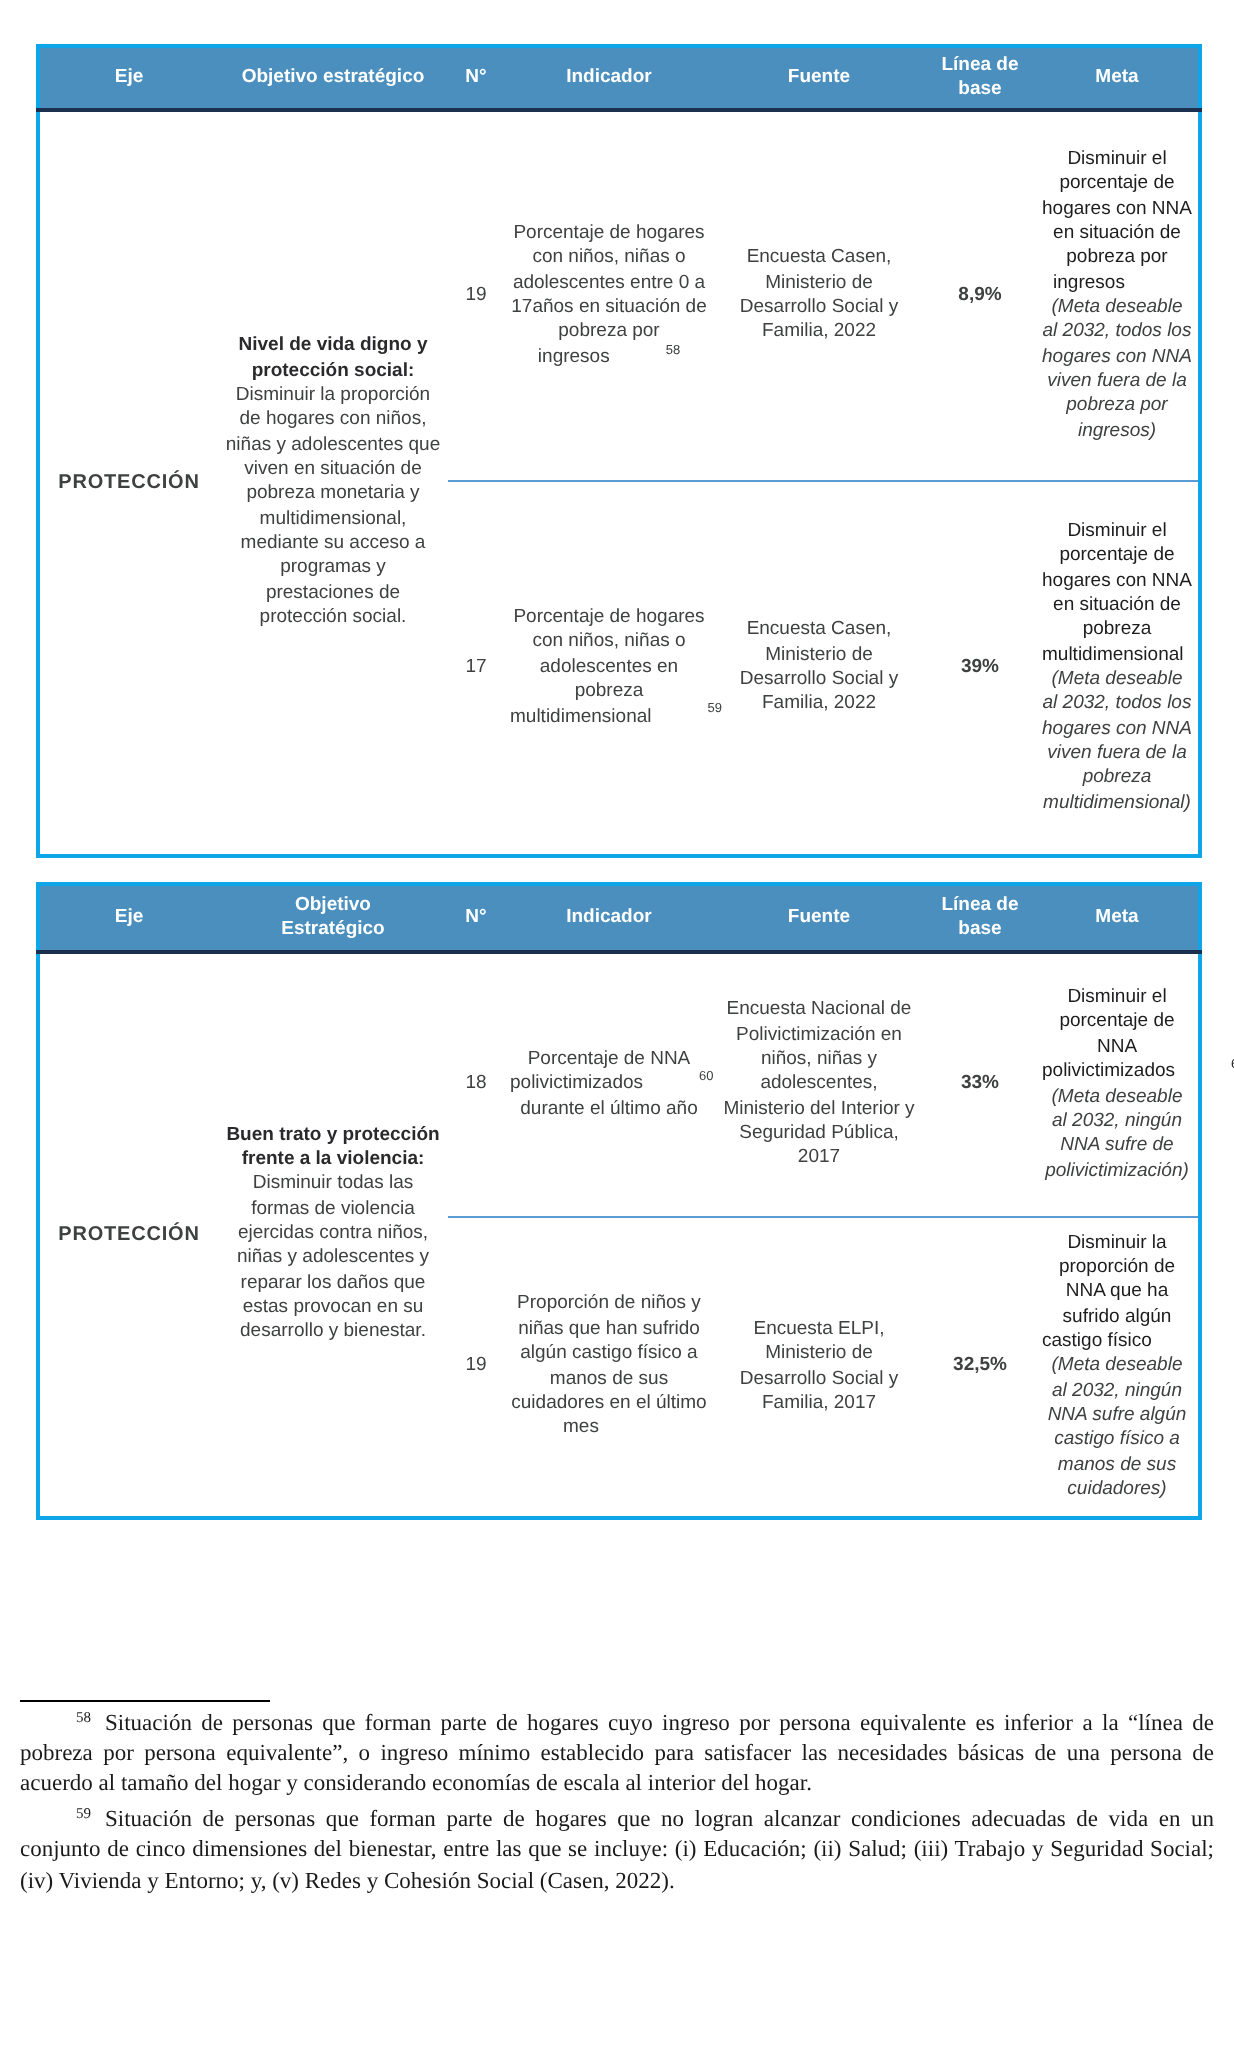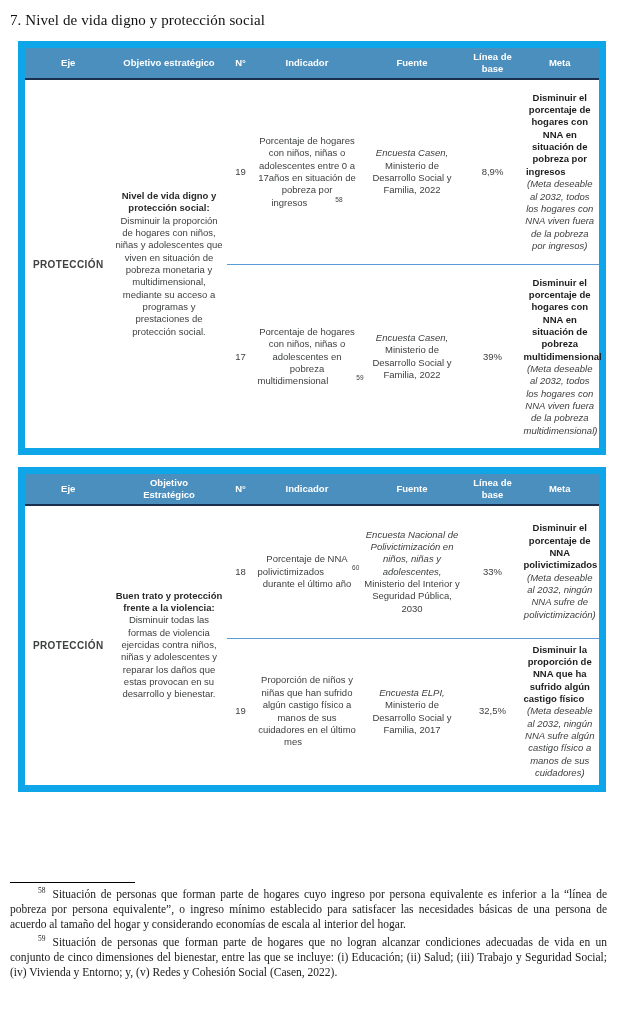--- a/index.html
+++ b/index.html
@@ -13,21 +13,21 @@
   .section-heading {
     font-family:"Liberation Serif", serif; font-weight:400;
     font-size:15px; color:#111; letter-spacing:.1px;
   }
   .h7 { margin:2px 0 0 0; }
   .h8 { margin:16px 0 0 0; }
 
   table.ind {
     border-collapse:collapse; table-layout:fixed;
     width:581px; margin:12px 0 0 8px;
-    border:7px solid #0ea5e9;
+    border:2px solid #0ea5e9;
     font-size:9.5px; line-height:1.3;
   }
   table.ind th {
     background:#4a8fbe; color:#ffffff; font-weight:bold; font-size:9.5px;
     text-align:center; vertical-align:middle; padding:3px 2px;
     border-bottom:2px solid #1b2f4e; line-height:1.25;
   }
   table.t1 th { height:28px; }
   table.t2 th { height:34px; }
   table.ind td {
@@ -35,44 +35,43 @@
     color:#3f4040;
   }
   table.t1 tr.r1 { height:186px; }
   table.t1 tr.r2 { height:187px; }
   table.t2 tr.r1 { height:133px; }
   table.t2 tr.r2 { height:150px; }
   tr.r2 td { border-top:1px solid #5b9bd5; }
 
   td.eje { font-weight:bold; font-size:10px; color:#333; letter-spacing:.4px; }
   .b  { font-weight:bold; }
-  .i  { font-style:italic; }
-  .mb { font-weight:bold; color:#1d1d1f; }
+  .i  { }
+  .mb { font-weight:normal; color:#1d1d1f; }
   .mi { font-style:italic; color:#3f4040; }
-  td.linea { font-weight:normal; color:#2a2a2c; }
+  td.linea { font-weight:bold; color:#2a2a2c; }
   td.obj-cell span, td.ind-cell, td.fue-cell { color:#3f4040; }
   td.obj-cell .b { color:#2a2a2c; }
   sup { font-size:6.5px; vertical-align:super; line-height:0;margin-left:28px; }
   .obj-head-wrap { display:inline-block; max-width:62px; }
 
   .footnotes {
     margin:90px 0 0 0; padding:0;
     font-family:"Liberation Serif", serif; font-size:11.5px;
     color:#1a1a1a; text-align:justify; line-height:1.32;
   }
   .fn-rule { border:0; border-top:1px solid #000; width:125px; margin:0 0 4px 0; }
   .footnotes p { margin:0 0 3px 0; }
   .footnotes sup { font-size:7.5px; vertical-align:top; line-height:1; margin-right:7px; }
 </style>
 </head>
 <body>
 
 <div class="page">
 
-  <h2 class="section-heading h7">7. Nivel de vida digno y protección social</h2>
 
   <table class="ind t1">
     <colgroup>
       <col style="width:90px">
         <col style="width:115px">
         <col style="width:28px">
       <col style="width:105px">
         <col style="width:105px">
         <col style="width:56px">
         <col style="width:82px">
@@ -129,21 +128,21 @@
         <th>Línea de base</th>
         <th>Meta</th>
       </tr>
     </thead>
     <tbody>
       <tr class="r1">
         <td class="eje" rowspan="2">PROTECCIÓN</td>
         <td class="obj-cell" rowspan="2"><span class="b">Buen trato y protección frente a la violencia:</span><span> Disminuir todas las formas de violencia ejercidas contra niños, niñas y adolescentes y reparar los daños que estas provocan en su desarrollo y bienestar.</span></td>
         <td>18</td>
         <td class="ind-cell"><span>Porcentaje de NNA polivictimizados</span><sup>60</sup><span> durante el último año</span></td>
-        <td class="fue-cell"><span class="i">Encuesta Nacional de Polivictimización en niños, niñas y adolescentes,</span><span> Ministerio del Interior y Seguridad Pública, 2030</span></td>
+        <td class="fue-cell"><span class="i">Encuesta Nacional de Polivictimización en niños, niñas y adolescentes,</span><span> Ministerio del Interior y Seguridad Pública, 2017</span></td>
         <td class="linea">33%</td>
         <td><span class="mb">Disminuir el porcentaje de NNA polivictimizados</span><sup class="mb">61</sup><span class="mi"> (Meta deseable al 2032, ningún NNA sufre de polivictimización)</span></td>
       </tr>
       <tr class="r2">
         <td>19</td>
         <td class="ind-cell"><span>Proporción de niños y niñas que han sufrido algún castigo físico a manos de sus cuidadores en el último mes</span><sup></sup><span></span></td>
         <td class="fue-cell"><span class="i">Encuesta ELPI,</span><span> Ministerio de Desarrollo Social y Familia, 2017</span></td>
         <td class="linea">32,5%</td>
         <td><span class="mb">Disminuir la proporción de NNA que ha sufrido algún castigo físico </span><sup class="mb"></sup><span class="mi">(Meta deseable al 2032, ningún NNA sufre algún castigo físico a manos de sus cuidadores)</span></td>
       </tr>

